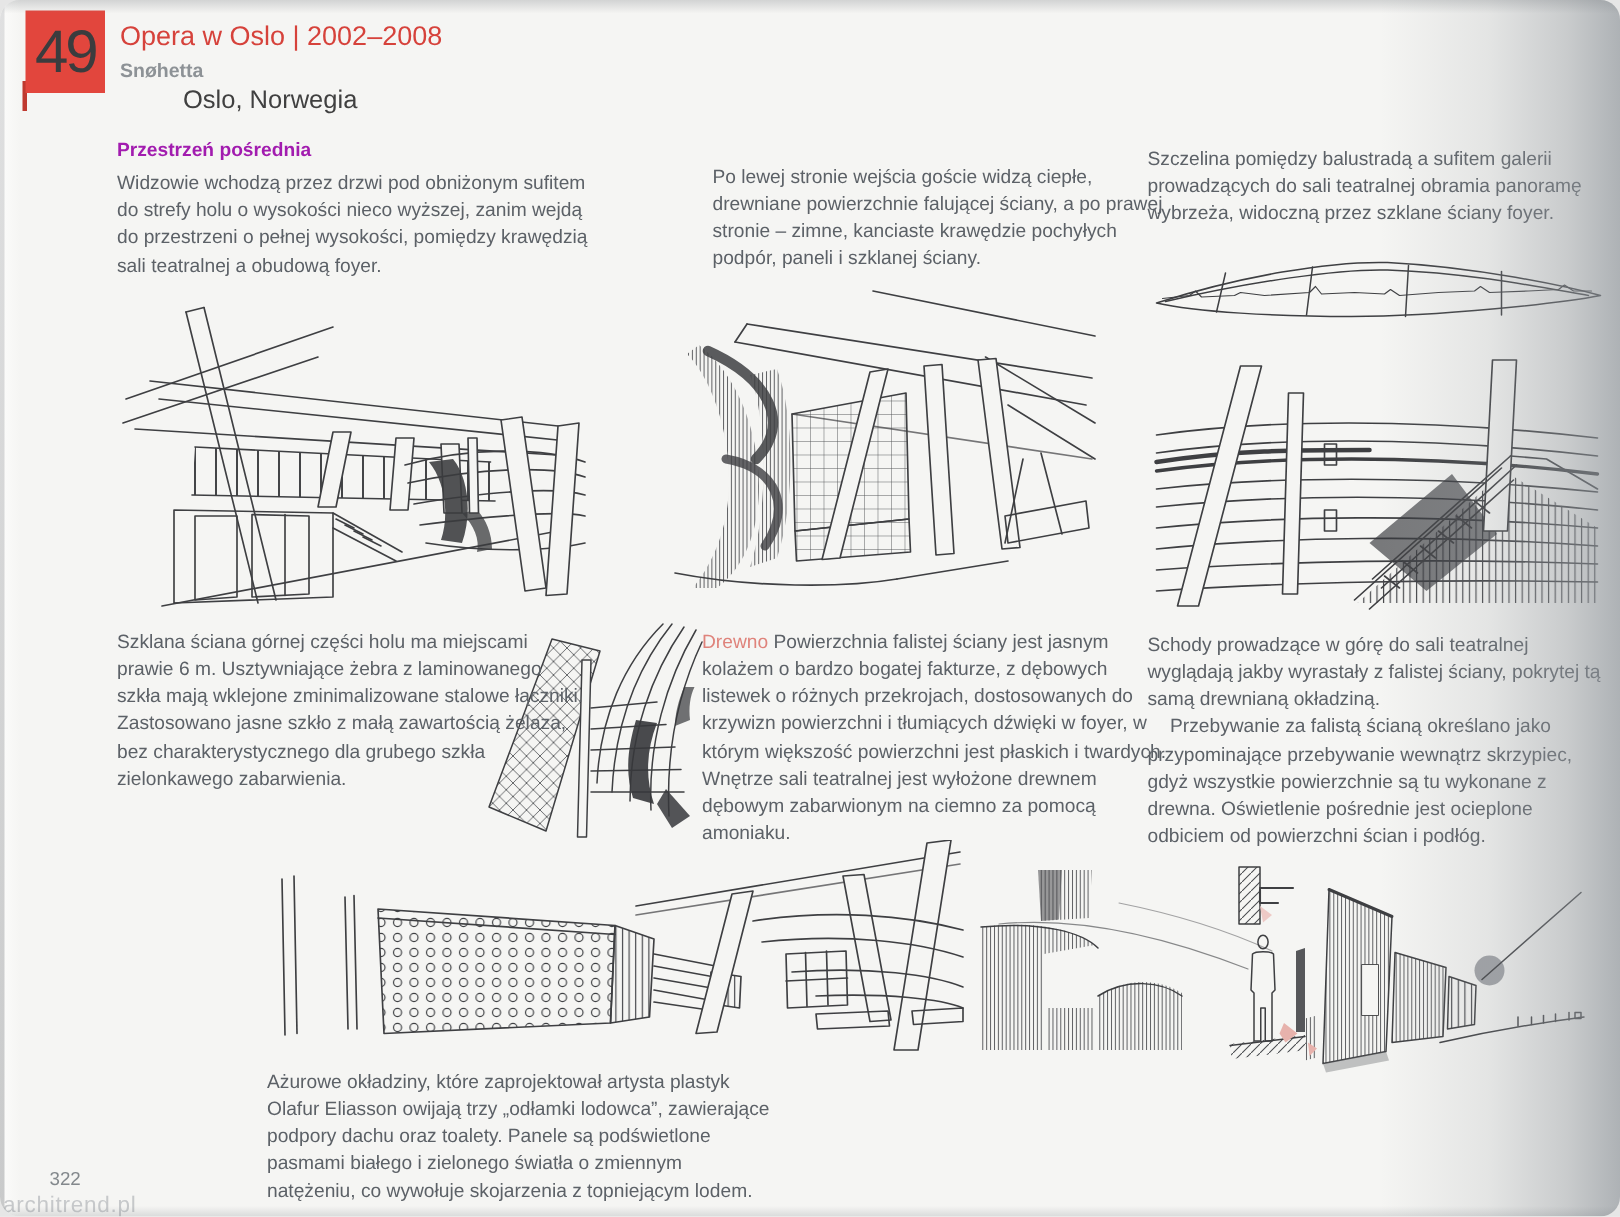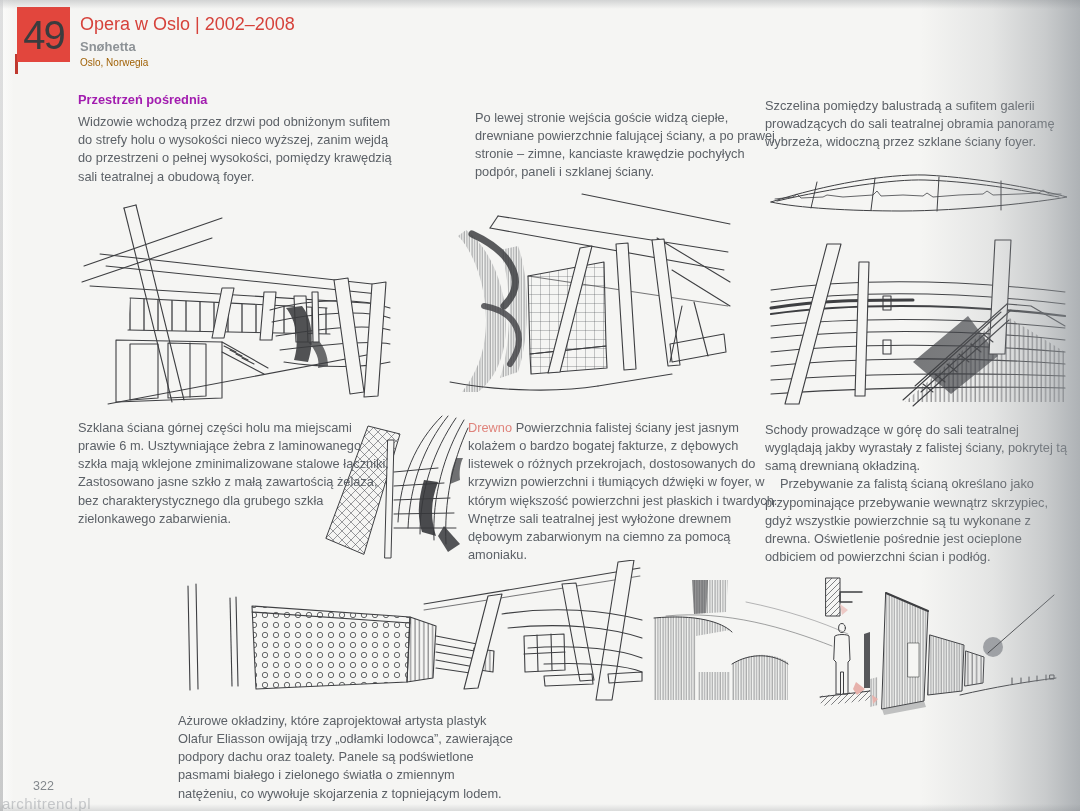--- a/index.html
+++ b/index.html
@@ -1,37 +1,37 @@
 <!DOCTYPE html>
 <html><head>
 <meta charset="utf-8">
 <style>
   html,body{margin:0;padding:0;background:#e6e6e6;}
   #page{position:relative;width:1080px;height:811px;background:#f5f5f3;overflow:hidden;
-        font-family:"Liberation Sans",sans-serif;color:#5c6167;}
+        font-family:"Liberation Sans",sans-serif;color:#5c6167;border-radius:13px;}
   
   .edge-right{position:absolute;top:0;bottom:0;right:0;width:160px;z-index:60;pointer-events:none;
     background:linear-gradient(to right, rgba(150,155,160,0) 0%, rgba(150,155,160,.18) 45%, rgba(148,153,158,.45) 78%, rgba(140,146,152,.68) 100%);}
   .edge-top{position:absolute;top:0;left:0;right:0;height:9px;z-index:60;pointer-events:none;
     background:linear-gradient(to bottom, rgba(120,125,130,.28), rgba(120,125,130,0));}
   .edge-bottom{position:absolute;bottom:0;left:0;right:0;height:7px;z-index:60;pointer-events:none;
     background:linear-gradient(to top, rgba(120,125,130,.22), rgba(120,125,130,0));}
   .edge-left{position:absolute;top:0;bottom:0;left:0;width:14px;z-index:5;
     background:linear-gradient(to right,#fcfcfb,rgba(252,252,251,0));}
   .scan-line{position:absolute;top:0;bottom:0;left:0;width:3px;z-index:61;
     background:linear-gradient(to bottom,#c9cacc, #9fa1a3);opacity:.55;}
   
   .chapter-box{position:absolute;left:17px;top:7px;width:53px;height:55px;background:#e2463d;z-index:10;
     display:flex;align-items:center;justify-content:center;}
   .chapter-box span{font-size:40px;line-height:1;color:#3b3c3e;letter-spacing:-2px;}
   .red-sliver{position:absolute;left:15px;top:54px;width:3px;height:20px;background:#bf392f;z-index:9;}
   .project-header{position:absolute;left:80px;top:14px;z-index:10;}
   .project-title{color:#d6423b;font-weight:normal;font-size:18px;margin-bottom:4px;}
   .project-architect{color:#8d9296;font-size:13px;margin-bottom:3px;font-weight:bold;}
-  .project-location{color:#a16207;font-size:10px;}
+  .project-location{color:#404040;font-size:17px;margin-left:42px;}
   
   .tx{position:absolute;font-size:12.8px;line-height:1.42;color:#5c6167;z-index:10;}
   .tx h3{margin:0 0 4px 0;font-size:12.8px;color:#a21caf;}
   .tx .redhead{color:#df837b;font-weight:normal;}
   .tx p{margin:0;}
   .tx p.indent{text-indent:15px;}
   .col-intro{left:78px;top:91px;width:314px;}
   .col-entrance{left:475px;top:109px;width:302px;}
   .col-gap{left:765px;top:97px;width:306px;}
   .col-glass{left:78px;top:419px;width:314px;}

